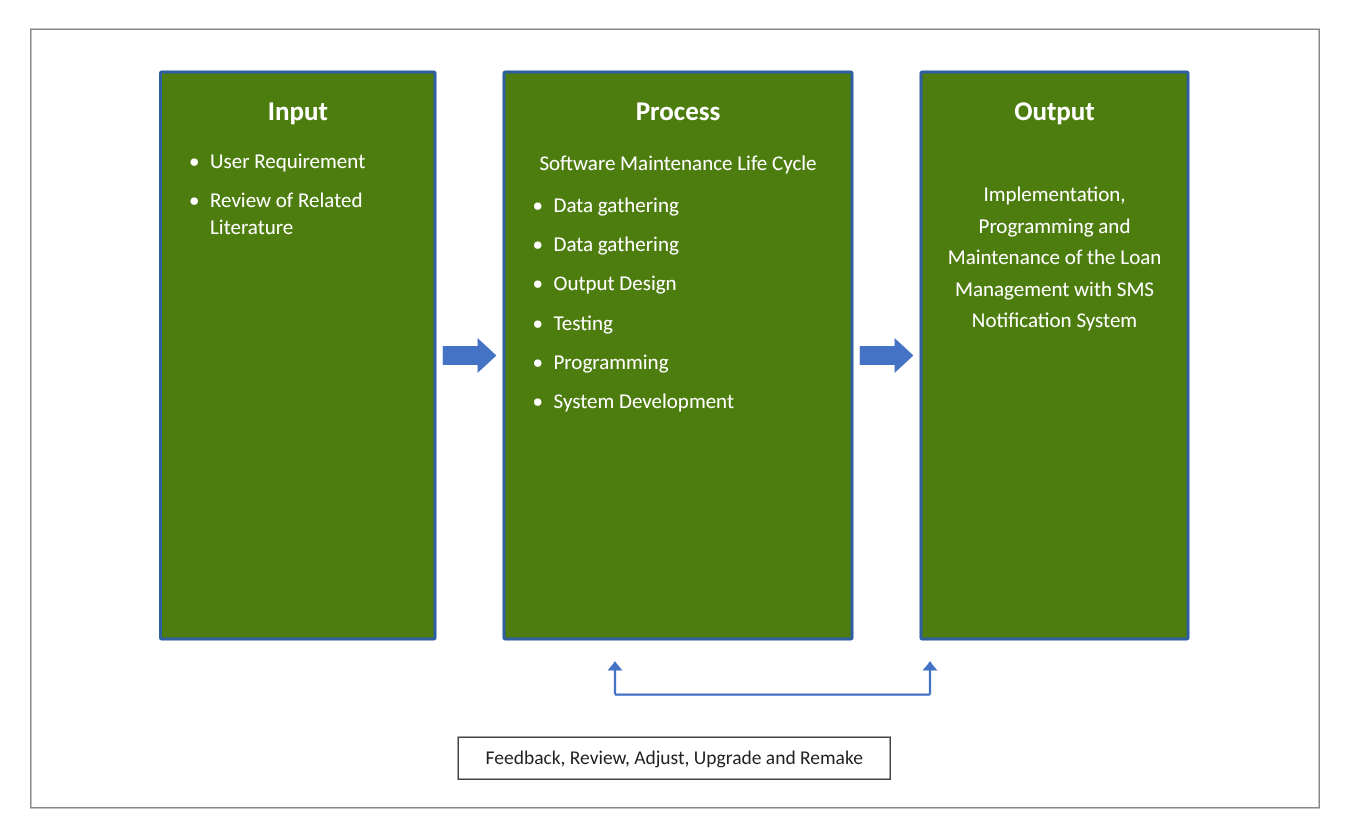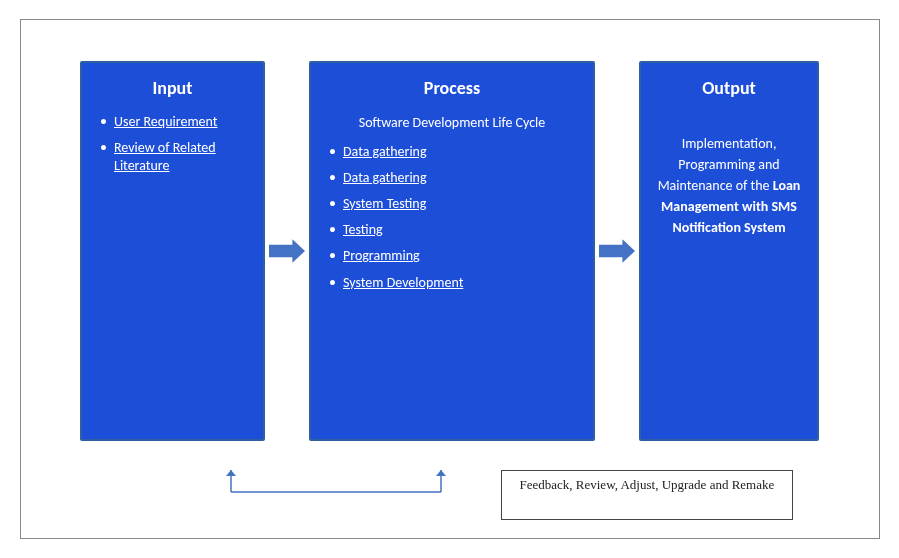--- a/index.html
+++ b/index.html
@@ -27,34 +27,34 @@
     .top-row {
       display: flex;
       flex-direction: row;
       align-items: center;
       justify-content: center;
       gap: 0px;
       width: 100%;
       flex: 1;
     }
     .box {
-      background: #1d4ed8;
+      background: #4d7c0f;
       border: 2px solid #2e5fa0;
       color: #fff;
       border-radius: 2px;
       padding: 14px 16px;
       height: 380px;
       display: flex;
       flex-direction: column;
     }
     .box-input {
       width: 185px;
     }
     .box-process {
-      width: 286px;
+      width: 234px;
     }
     .box-output {
       width: 180px;
     }
     .box-title {
       font-size: 18px;
       font-weight: bold;
       text-align: center;
       margin-bottom: 14px;
       color: #fff;
@@ -63,21 +63,20 @@
       font-size: 14px;
       text-align: center;
       margin-bottom: 10px;
       color: #fff;
       line-height: 1.4;
     }
     .bullet-list {
       list-style: none;
       padding: 0;
       margin: 0;
-      text-decoration: underline;
     }
     .bullet-list li {
       font-size: 14px;
       color: #fff;
       margin-bottom: 8px;
       padding-left: 16px;
       position: relative;
       line-height: 1.3;
     }
     .bullet-list li::before {
@@ -87,40 +86,40 @@
       font-size: 14px;
     }
     .output-text {
       font-size: 14px;
       color: #fff;
       text-align: center;
       line-height: 1.5;
       margin-top: 20px;
     }
     .output-text strong {
-      font-weight: bold;
+      font-weight: normal;
     }
     .arrow {
       width: 44px;
       display: flex;
       align-items: center;
       justify-content: center;
       flex-shrink: 0;
     }
     .arrow svg {
       width: 36px;
       height: 36px;
     }
     .bottom-row {
       display: flex;
-      flex-direction: row;
+      flex-direction: column;
+      align-items: center;
       margin-top: 6px;
       width: 100%;
       position: relative;
-      font-family: Liberation Serif, serif;
     }
     .feedback-box {
       border: 1.5px solid #444;
       background: #fff;
       color: #222;
       font-size: 13px;
       padding: 6px 18px;
       margin-top: 0px;
       white-space: nowrap;
     }
@@ -140,25 +139,25 @@
     </div>
 
     <div class="arrow">
       <svg viewBox="0 0 40 30" xmlns="http://www.w3.org/2000/svg">
         <polygon points="0,8 26,8 26,2 40,15 26,28 26,22 0,22" fill="#4472C4"></polygon>
       </svg>
     </div>
 
     <div class="box box-process">
       <div class="box-title">Process</div>
-      <div class="box-subtitle">Software Development Life Cycle</div>
+      <div class="box-subtitle">Software Maintenance Life Cycle</div>
       <ul class="bullet-list">
         <li>Data gathering</li>
         <li>Data gathering</li>
-        <li>System Testing</li>
+        <li>Output Design</li>
         <li>Testing</li>
         <li>Programming</li>
         <li>System Development</li>
       </ul>
     </div>
 
     <div class="arrow">
       <svg viewBox="0 0 40 30" xmlns="http://www.w3.org/2000/svg">
         <polygon points="0,8 26,8 26,2 40,15 26,28 26,22 0,22" fill="#4472C4"></polygon>
       </svg>

